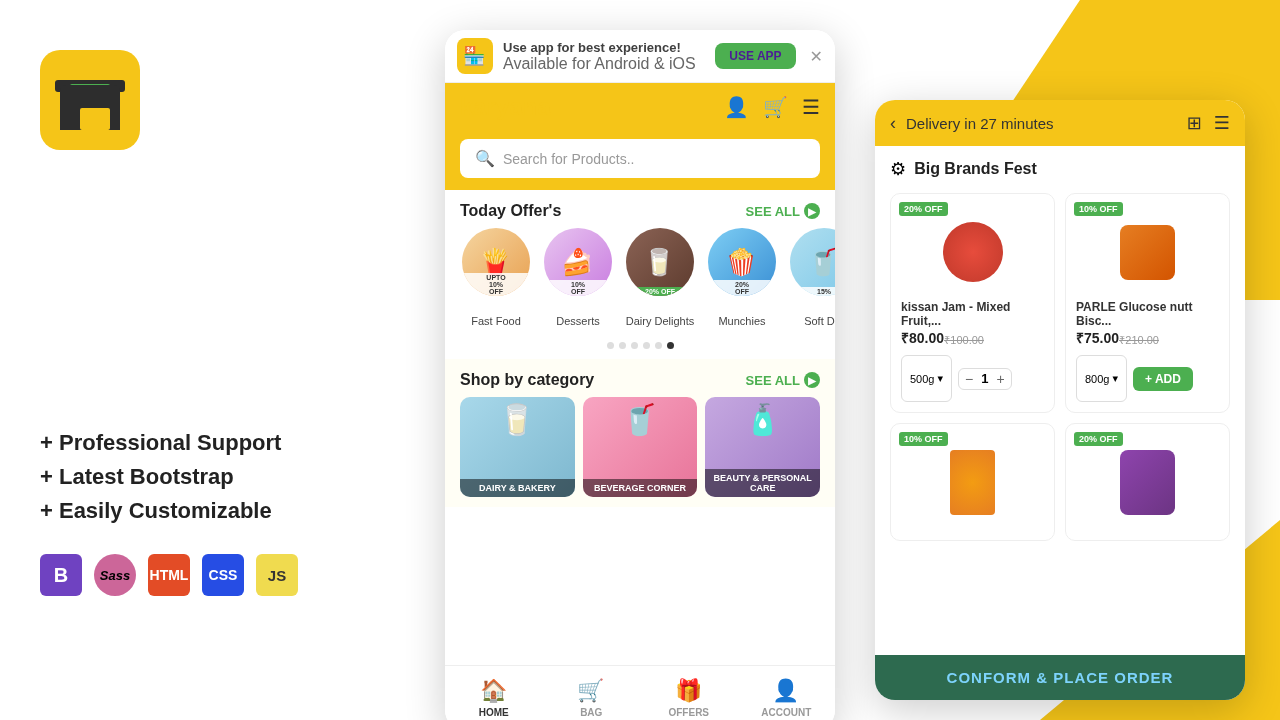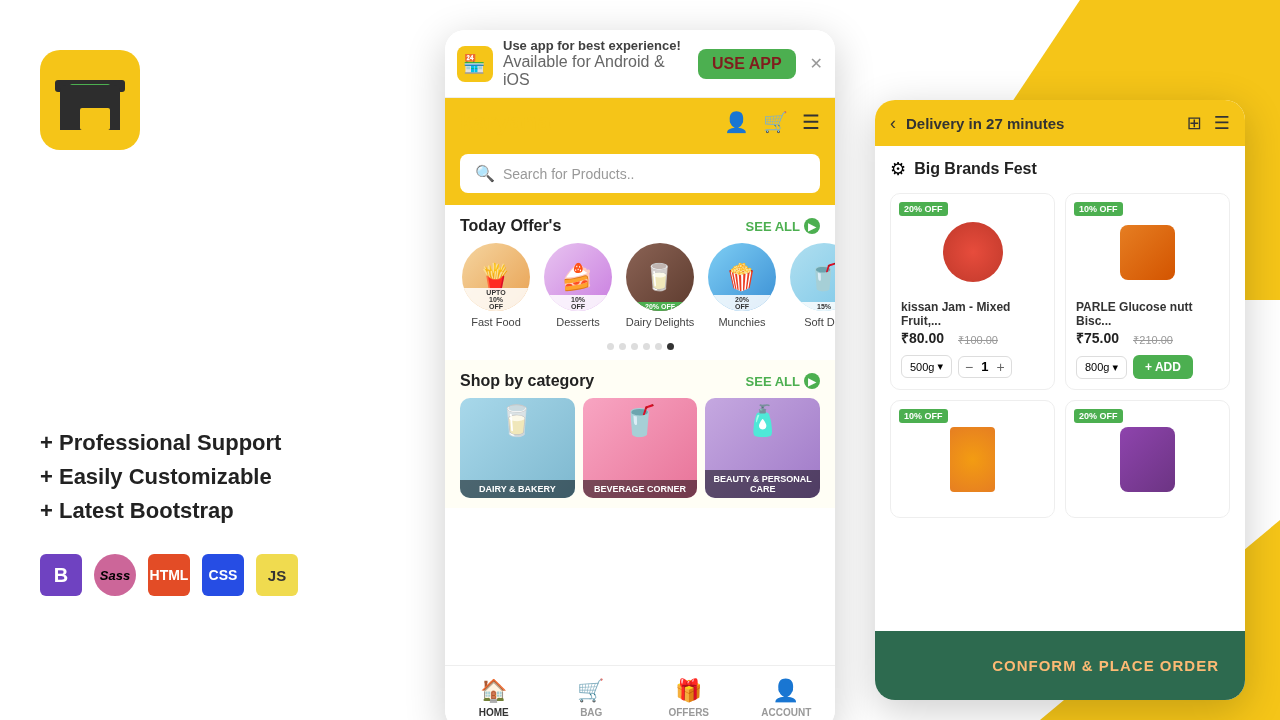--- a/index.html
+++ b/index.html
@@ -159,25 +159,25 @@
       display: flex;
       align-items: center;
       justify-content: center;
       font-size: 18px;
     }
     .banner-text { flex: 1; }
     .banner-title { font-size: 13px; font-weight: 700; color: #404040; }
     .banner-sub { font-size: 16px; color: #666; }
     .use-app-btn {
       background: #4CAF50;
-      color: #7f1d1d;
+      color: #4c1d95;
       border: none;
       border-radius: 8px;
       padding: 6px 14px;
-      font-size: 16px;
+      font-size: 12px;
       font-weight: 700;
       cursor: pointer;
     }
     .banner-close {
       font-size: 16px;
       color: #999;
       cursor: pointer;
       margin-left: 4px;
     }
 
@@ -259,21 +259,21 @@
       left: 0;
       right: 0;
       background: rgba(255,255,255,0.85);
       font-size: 7px;
       font-weight: 700;
       text-align: center;
       padding: 1px 0;
       color: #333;
     }
     .offer-badge-green { background: #4CAF50; color: white; }
-    .offer-label { font-size: 11px; color: #444; margin-top: 5px; text-align: center; }
+    .offer-label { font-size: 11px; color: #444; margin-top: 19px; text-align: center; }
 
     
     .carousel-dots {
       display: flex;
       justify-content: center;
       gap: 5px;
       padding: 5px 0 10px;
     }
     .dot { width: 7px; height: 7px; border-radius: 50%; background: #ddd; }
     .dot.active { background: #333; }
@@ -353,21 +353,21 @@
     
     .delivery-header {
       background: #F5C518;
       padding: 12px 15px;
       display: flex;
       align-items: center;
       gap: 10px;
     }
     .back-btn { font-size: 18px; color: #333; cursor: pointer; }
     .delivery-info { flex: 1; }
-    .delivery-title { font-size: 15px; font-weight: 700; color: #333; }
+    .delivery-title { font-size: 15px; font-weight: 400; color: #333; }
     .delivery-sub { font-size: 12px; color: #555; display: flex; align-items: center; gap: 4px; }
     .delivery-actions { display: flex; gap: 12px; }
     .d-icon { font-size: 18px; color: #333; cursor: pointer; }
 
     
     .products-header {
       padding: 12px 15px 8px;
       display: flex;
       align-items: center;
       gap: 8px;
@@ -409,33 +409,33 @@
       margin: 8px 0;
     }
     .product-name { font-size: 12px; color: #333; font-weight: 600; margin-bottom: 0; }
     .product-price {
       display: flex;
       align-items: flex-end;
       gap: 0;
       margin-bottom: 8px;
     }
     .price-current { font-size: 14px; font-weight: 700; color: #222; }
-    .price-original { font-size: 11px; color: #999; text-decoration: line-through; margin-left: 14px; }
+    .price-original { font-size: 11px; color: #999; text-decoration: line-through; }
 
     
     .product-controls {
       display: flex;
       align-items: center;
       gap: 6px;
     }
     .weight-select {
       background: white;
       border: 1px solid #ddd;
       border-radius: 6px;
-      padding: 4px 8px;
+      padding: 16px 8px;
       font-size: 11px;
       display: flex;
       align-items: center;
       gap: 3px;
     }
     .qty-controls {
       display: flex;
       align-items: center;
       gap: 4px;
       border: 1px solid #ddd;
@@ -456,28 +456,28 @@
       display: flex;
       align-items: center;
       gap: 3px;
     }
 
     
     .confirm-btn {
       position: absolute;
       bottom: 0; left: 0; right: 0;
       background: #2d6a4f;
-      color: #fdba74;
+      color: #7dd3fc;
       border: none;
-      padding: 26px;
+      padding: 14px;
       font-size: 15px;
       font-weight: 700;
       letter-spacing: 1px;
       cursor: pointer;
-      text-align: right;
+      text-align: center;
     }
 
     
     .prod-img-1 { background: radial-gradient(circle, #e74c3c, #c0392b); border-radius: 50%; width: 60px; height: 60px; }
     .prod-img-2 { background: linear-gradient(135deg, #e67e22, #d35400); border-radius: 8px; width: 55px; height: 55px; }
     .prod-img-3 { background: radial-gradient(circle, #f39c12, #e67e22); border-radius: 4px; width: 45px; height: 65px; }
     .prod-img-4 { background: linear-gradient(135deg, #8e44ad, #6c3483); border-radius: 8px; width: 55px; height: 65px; }
 
     
     .sass-logo {
@@ -508,22 +508,22 @@
       <div class="logo-store-top"></div>
       <div class="logo-store-green"></div>
       <div class="logo-store">
         <div class="logo-window"></div>
       </div>
     </div>
   </div>
 
   <div class="features">
     <div class="feature-item">+ Professional Support</div>
+    <div class="feature-item">+ Latest Bootstrap</div>
     <div class="feature-item">+ Easily Customizable</div>
-    <div class="feature-item">+ Latest Bootstrap</div>
   </div>
 
   <div class="tech-icons">
     <div class="tech-icon tech-bootstrap">B</div>
     <div class="sass-logo">Sass</div>
     <div class="tech-icon tech-html">HTML</div>
     <div class="tech-icon tech-css">CSS</div>
     <div class="tech-icon tech-js">JS</div>
   </div>
 </div>

